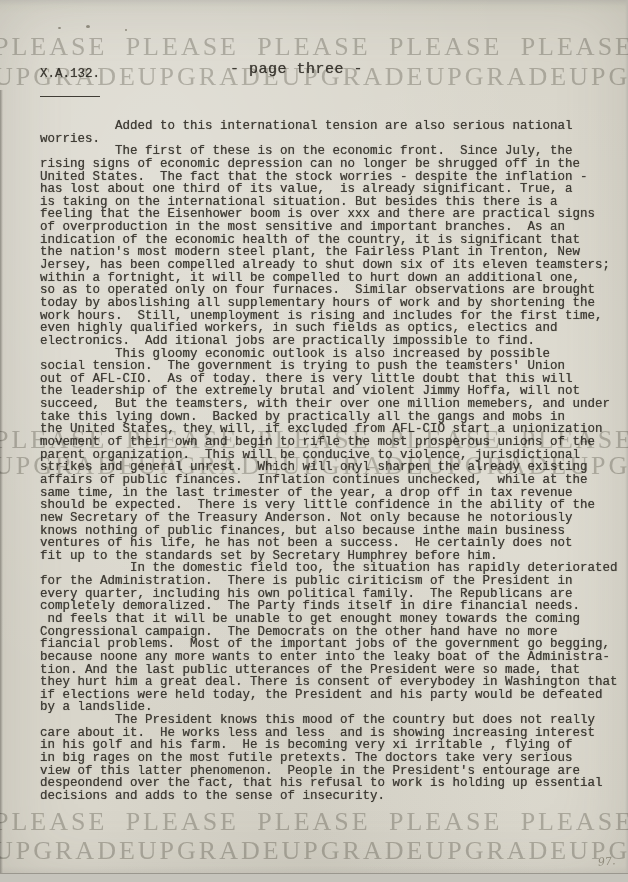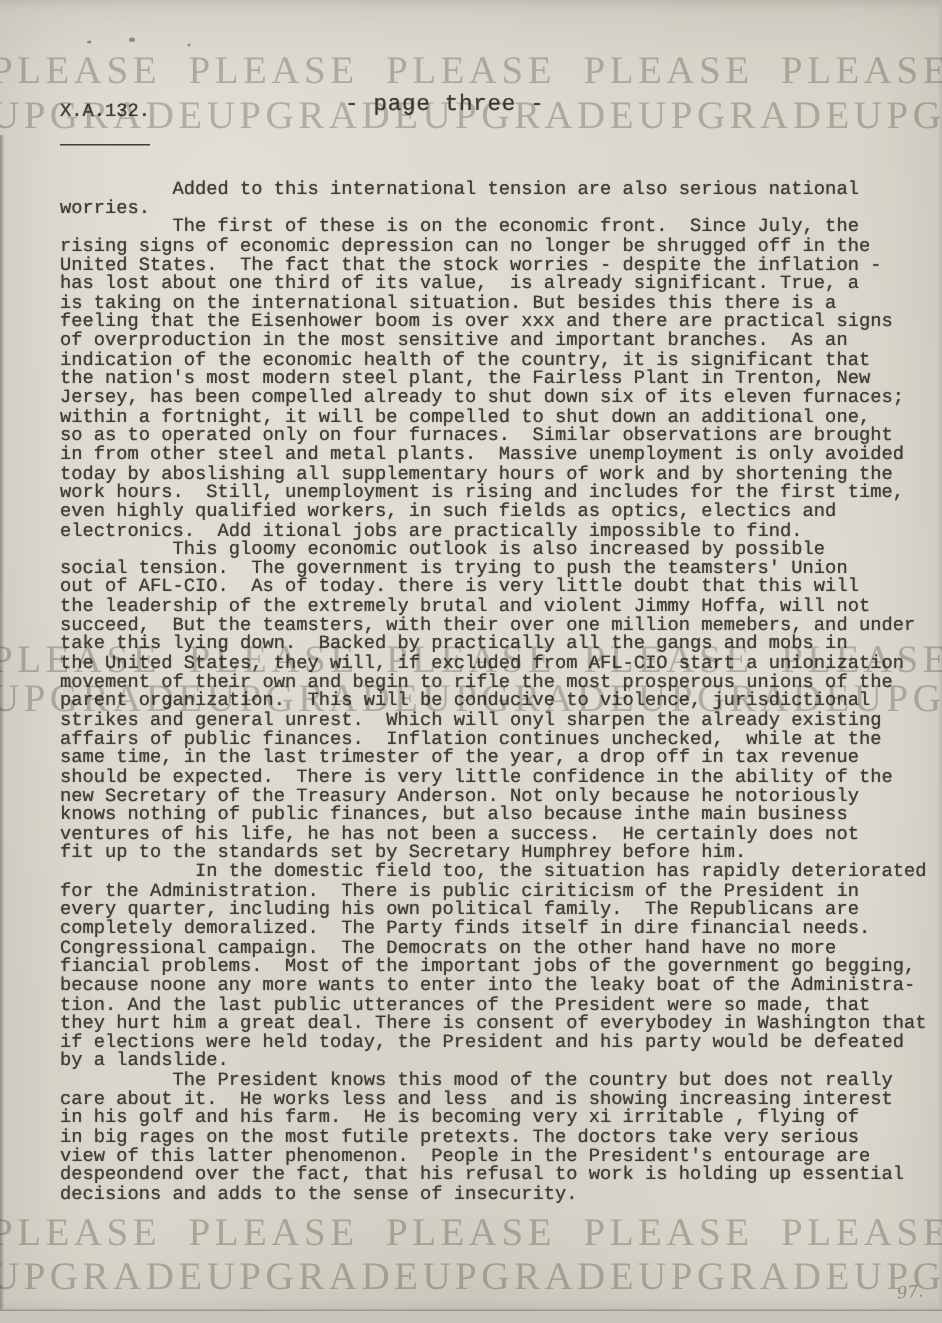--- a/index.html
+++ b/index.html
@@ -155,24 +155,23 @@
       <div class="line">worries.</div>
       <div class="line">          The first of these is on the economic front.  Since July, the</div>
       <div class="line">rising signs of economic depression can no longer be shrugged off in the</div>
       <div class="line">United States.  The fact that the stock worries - despite the inflation -</div>
       <div class="line">has lost about one third of its value,  is already significant. True, a</div>
       <div class="line">is taking on the international situation. But besides this there is a</div>
       <div class="line">feeling that the Eisenhower boom is over xxx and there are practical signs</div>
       <div class="line">of overproduction in the most sensitive and important branches.  As an</div>
       <div class="line">indication of the economic health of the country, it is significant that</div>
       <div class="line">the nation's most modern steel plant, the Fairless Plant in Trenton, New</div>
-      <div class="line">Jersey, has been compelled already to shut down six of its eleven furnaces;</div>
-      <div class="line">within a fortnight, it will be compelled to shut down an additional one,</div>
+      <div class="line">Jersey, has been compelled already to shut down six of its eleven teamsters;</div>
+      <div class="line">within a fortnight, it will be compelled to hurt down an additional one,</div>
       <div class="line">so as to operated only on four furnaces.  Similar observations are brought</div>
-      <div class="line">in from other steel and metal plants.  Massive unemployment is only avoided</div>
       <div class="line">today by aboslishing all supplementary hours of work and by shortening the</div>
       <div class="line">work hours.  Still, unemployment is rising and includes for the first time,</div>
       <div class="line">even highly qualified workers, in such fields as optics, electics and</div>
       <div class="line">electronics.  Add itional jobs are practically impossible to find.</div>
       <div class="line">          This gloomy economic outlook is also increased by possible</div>
       <div class="line">social tension.  The government is trying to push the teamsters' Union</div>
       <div class="line">out of AFL-CIO.  As of today. there is very little doubt that this will</div>
       <div class="line">the leadership of the extremely brutal and violent Jimmy Hoffa, will not</div>
       <div class="line">succeed,  But the teamsters, with their over one million memebers, and under</div>
       <div class="line">take this lying down.  Backed by practically all the gangs and mobs in</div>
@@ -184,20 +183,21 @@
       <div class="line">same time, in the last trimester of the year, a drop off in tax revenue</div>
       <div class="line">should be expected.  There is very little confidence in the ability of the</div>
       <div class="line">new Secretary of the Treasury Anderson. Not only because he notoriously</div>
       <div class="line">knows nothing of public finances, but also because inthe main business</div>
       <div class="line">ventures of his life, he has not been a success.  He certainly does not</div>
       <div class="line">fit up to the standards set by Secretary Humphrey before him.</div>
       <div class="line">            In the domestic field too, the situation has rapidly deteriorated</div>
       <div class="line">for the Administration.  There is public ciriticism of the President in</div>
       <div class="line">every quarter, including his own political family.  The Republicans are</div>
       <div class="line">completely demoralized.  The Party finds itself in dire financial needs.</div>
+      <div class="line"> nd feels that it will be unable to get enought money towards the coming</div>
       <div class="line">Congressional campaign.  The Democrats on the other hand have no more</div>
       <div class="line">fiancial problems.  Most of the important jobs of the government go begging,</div>
       <div class="line">because noone any more wants to enter into the leaky boat of the Administra-</div>
       <div class="line">tion. And the last public utterances of the President were so made, that</div>
       <div class="line">they hurt him a great deal. There is consent of everybodey in Washington that</div>
       <div class="line">if elections were held today, the President and his party would be defeated</div>
       <div class="line">by a landslide.</div>
       <div class="line">          The President knows this mood of the country but does not really</div>
       <div class="line">care about it.  He works less and less  and is showing increasing interest</div>
       <div class="line">in his golf and his farm.  He is becoming very xi irritable , flying of</div>

